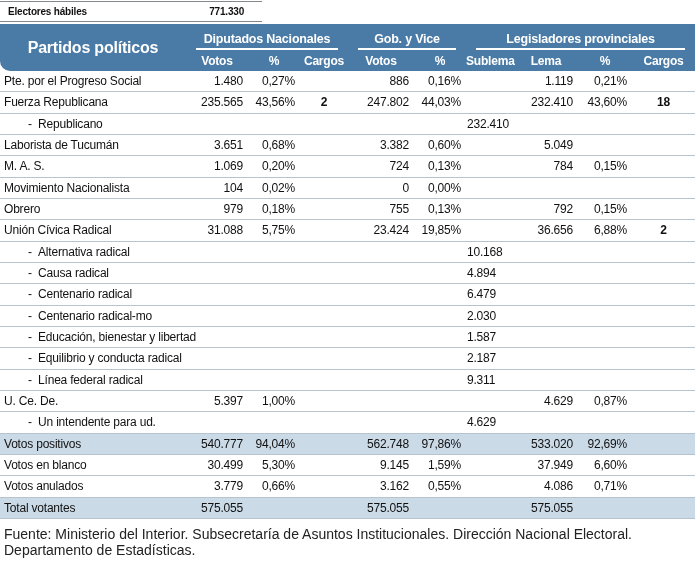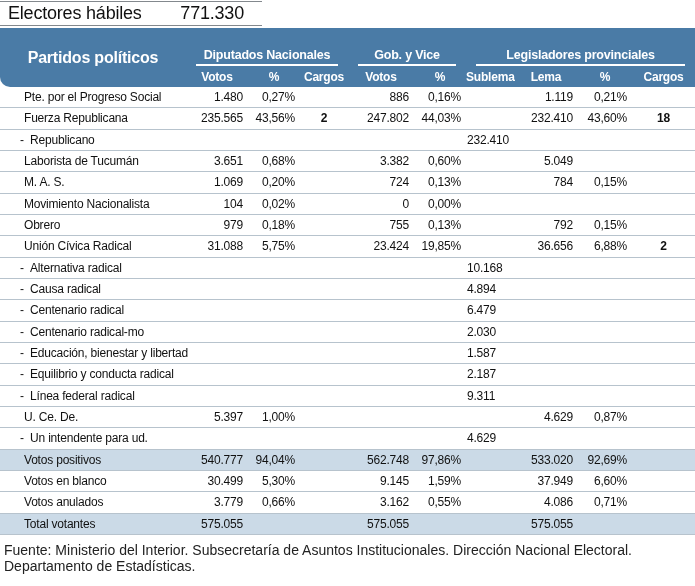--- a/index.html
+++ b/index.html
@@ -19,48 +19,48 @@
     font-size:12px;letter-spacing:-0.2px;overflow:hidden;
   }
   
   .summary{
     width:262px;border-collapse:separate;border-spacing:0;
     border-top:1px solid var(--summary-line);
     table-layout:fixed;margin:1px 0 0 0;
   }
   .summary td{
     height:20px;border-bottom:1px solid var(--summary-line);
-    font-weight:normal;font-size:18px;vertical-align:middle;
+    font-weight:bold;font-size:10px;vertical-align:middle;
   }
   .summary td.lab{padding-left:8px;text-align:left;}
   .summary td.val{padding-right:18px;text-align:right;width:110px;}
   
   table.main{
     width:695px;table-layout:fixed;border-collapse:separate;border-spacing:0;
     margin-top:2px;
   }
   thead th{
     background:var(--header-bg);color:var(--header-text);
     font-weight:bold;padding:0;vertical-align:middle;white-space:nowrap;
   }
   th.party-head{
     text-align:center;font-size:16px;
     border-bottom-left-radius:10px;
   }
   th.group{height:24px;font-size:12.5px;}
   th.group .grp-inner{
-    margin:0 10px;padding:20px 0 2px;border-bottom:2px solid #fff;text-align:center;
+    margin:0 10px;padding:8px 0 2px;border-bottom:2px solid #fff;text-align:center;
   }
   th.sub{height:21px;font-size:12px;text-align:center;overflow:visible;margin-top:8px;}
   tbody td{
     height:21.33px;border-bottom:1px solid var(--row-line);
     vertical-align:middle;white-space:nowrap;overflow:visible;
   }
-  td.party{text-align:left;padding-left:24px;}
-  td.party.indent{padding-left:20px;}
+  td.party{text-align:left;padding-left:4px;}
+  td.party.indent{padding-left:28px;}
   td.num{text-align:right;padding-right:5px;}
   td.sublema{text-align:right;padding-right:20px;}
   td.cargos{text-align:center;font-weight:bold;}
   tr.hl td{background:var(--highlight-bg);font-weight:normal;}
   
   .source{
     margin:7px 0 0 4px;font-size:14px;letter-spacing:0;
     color:var(--footer-text);
   }
 </style>

